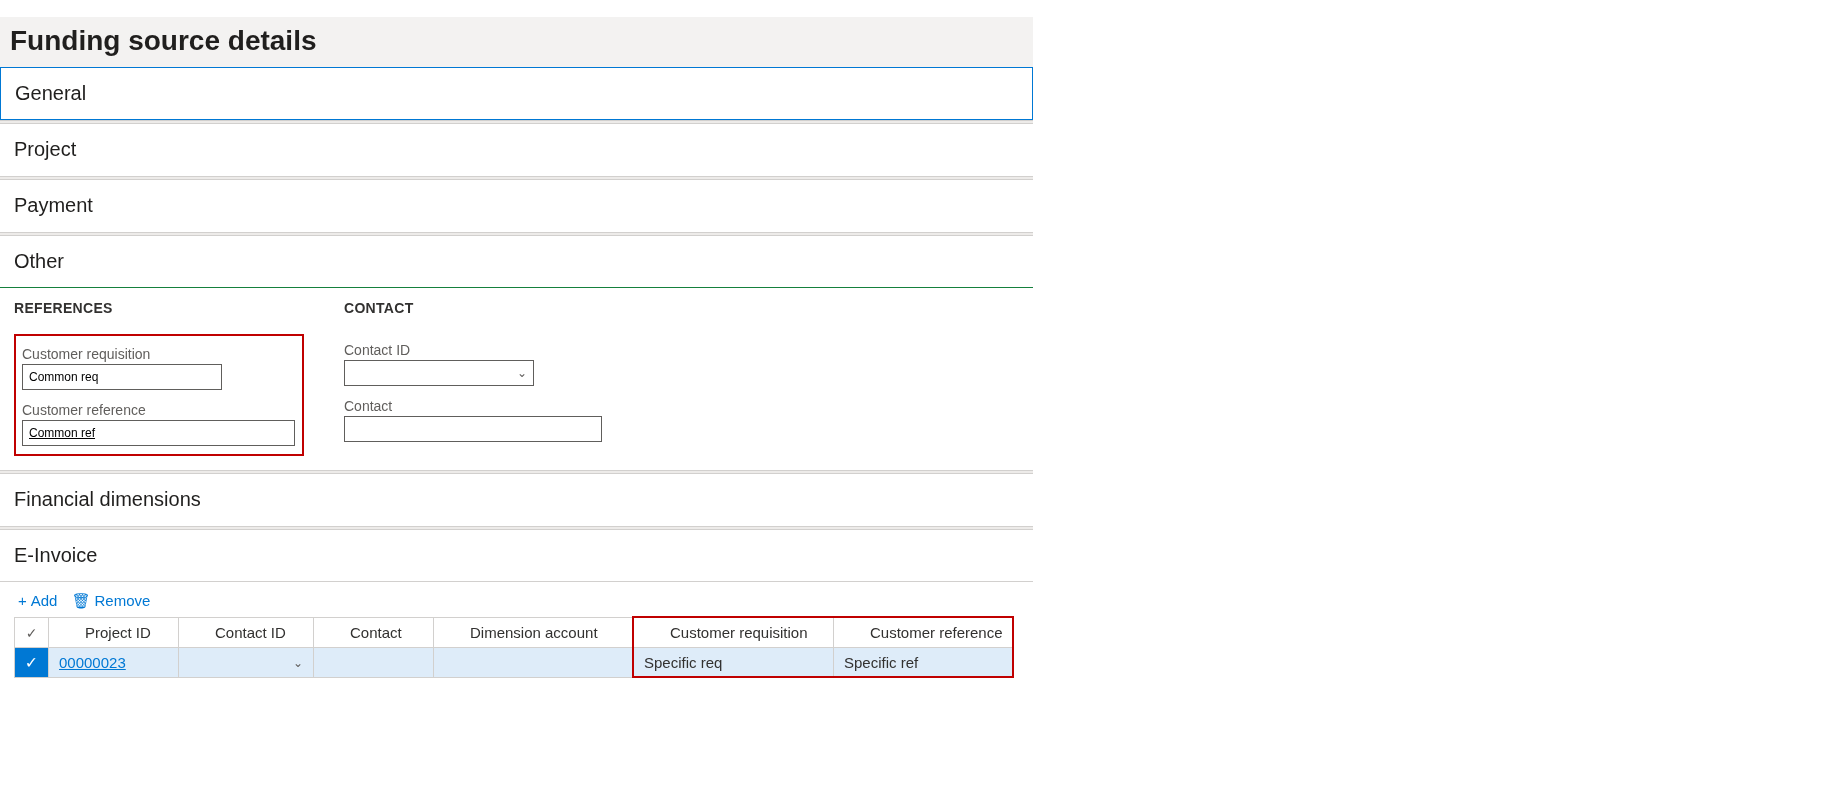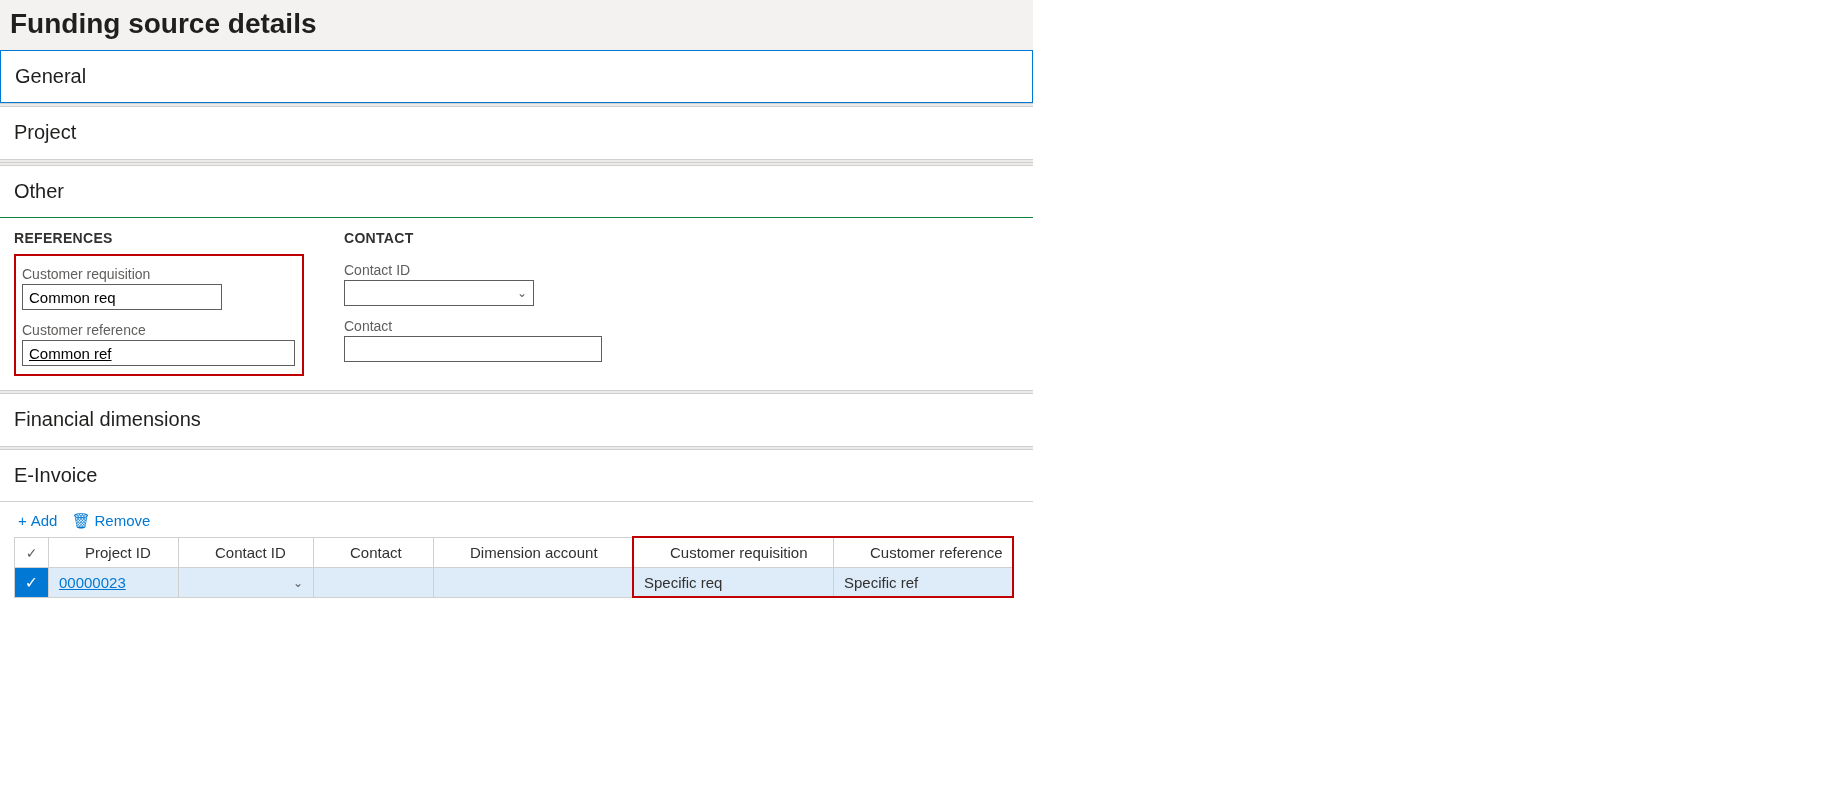--- a/index.html
+++ b/index.html
@@ -8,20 +8,21 @@
     background: #ffffff;
     color: #323130;
     width: 1832px;
   }
   .panel {
     width: 1033px;
   }
   .page-title-bar {
     background: #f3f2f1;
     padding: 8px 10px 10px 10px;
+    margin-top: 17px;
   }
   .page-title {
     font-size: 28px;
     font-weight: 600;
     color: #201f1e;
   }
   .fasttab {
     border-top: 1px solid #d2d0ce;
     border-bottom: 1px solid #ffffff;
     background: #ffffff;
@@ -48,33 +49,33 @@
   .col {
     display: flex;
     flex-direction: column;
   }
   .group-heading {
     font-size: 14px;
     font-weight: 700;
     letter-spacing: 0.3px;
     color: #323130;
     text-transform: uppercase;
-    margin-bottom: 10px;
+    margin-bottom: 20px;
     margin-top: 4px;
   }
   .field-label {
     font-size: 14px;
     color: #605e5c;
     margin-bottom: 2px;
     margin-top: 6px;
   }
   .text-input {
     border: 1px solid #605e5c;
     height: 26px;
-    font-size: 15px;
+    font-size: 12px;
     padding: 2px 6px;
     outline: none;
     font-family: inherit;
   }
   .text-input.w200 { width: 200px; }
   .text-input.w265 { width: 273px; text-decoration: underline; }
   .text-input.w258 { width: 258px; }
   .select-wrap {
     display: inline-flex;
     align-items: center;
@@ -192,20 +193,23 @@
   <div class="fasttab selected">
     <span>General</span>
   </div>
   <div class="fasttab-group-sep"></div>
 
   <div class="fasttab">
     <span>Project</span>
   </div>
   <div class="fasttab-group-sep"></div>
 
+  <div class="fasttab">
+    <span>Payment</span>
+  </div>
   <div class="fasttab-group-sep"></div>
 
   <div class="fasttab" style="border-bottom:1px solid #15803d;">
     <span>Other</span>
   </div>
 
   <div class="section-body">
     <div class="col" style="width:290px;">
       <div class="group-heading">REFERENCES</div>
       <div class="highlight-box">

